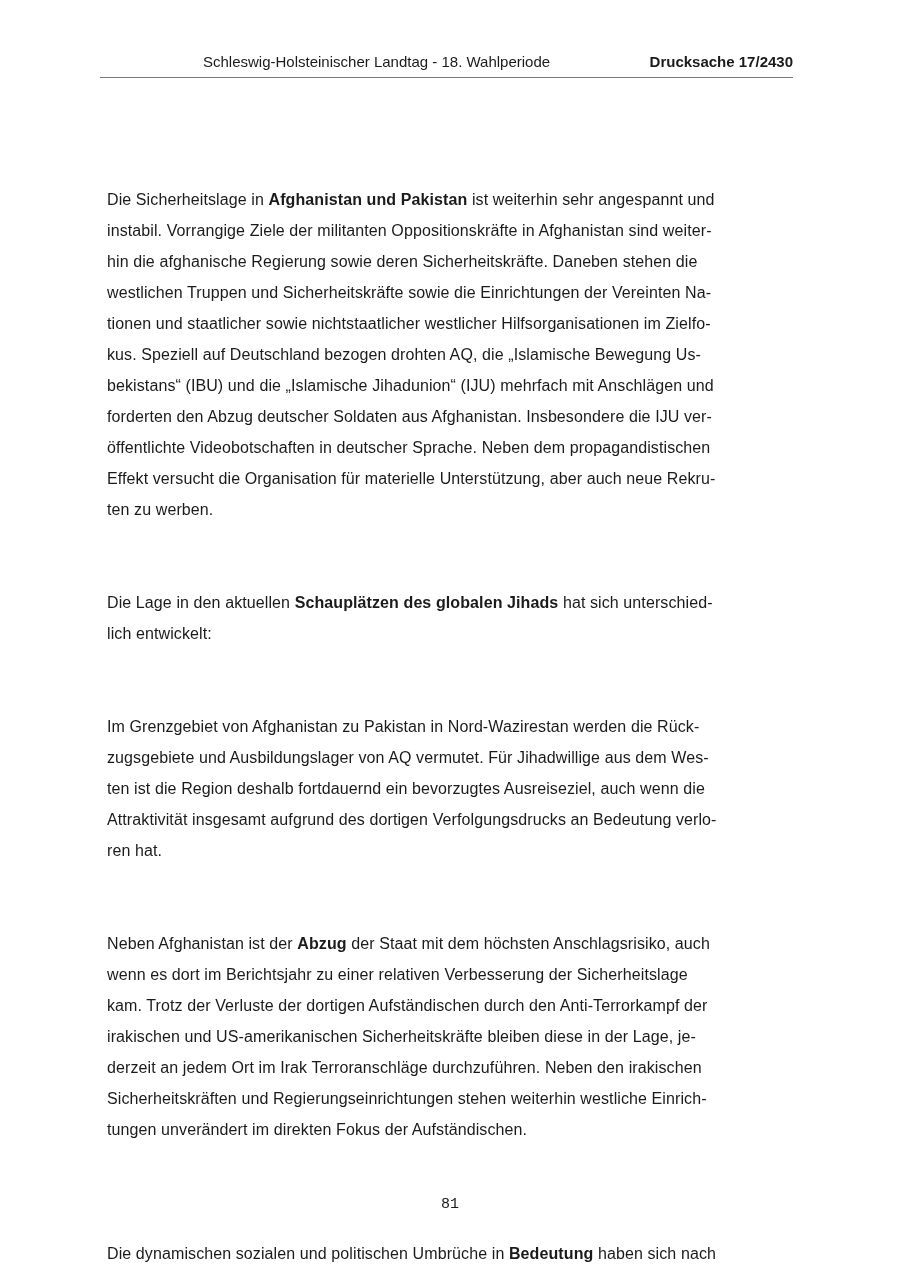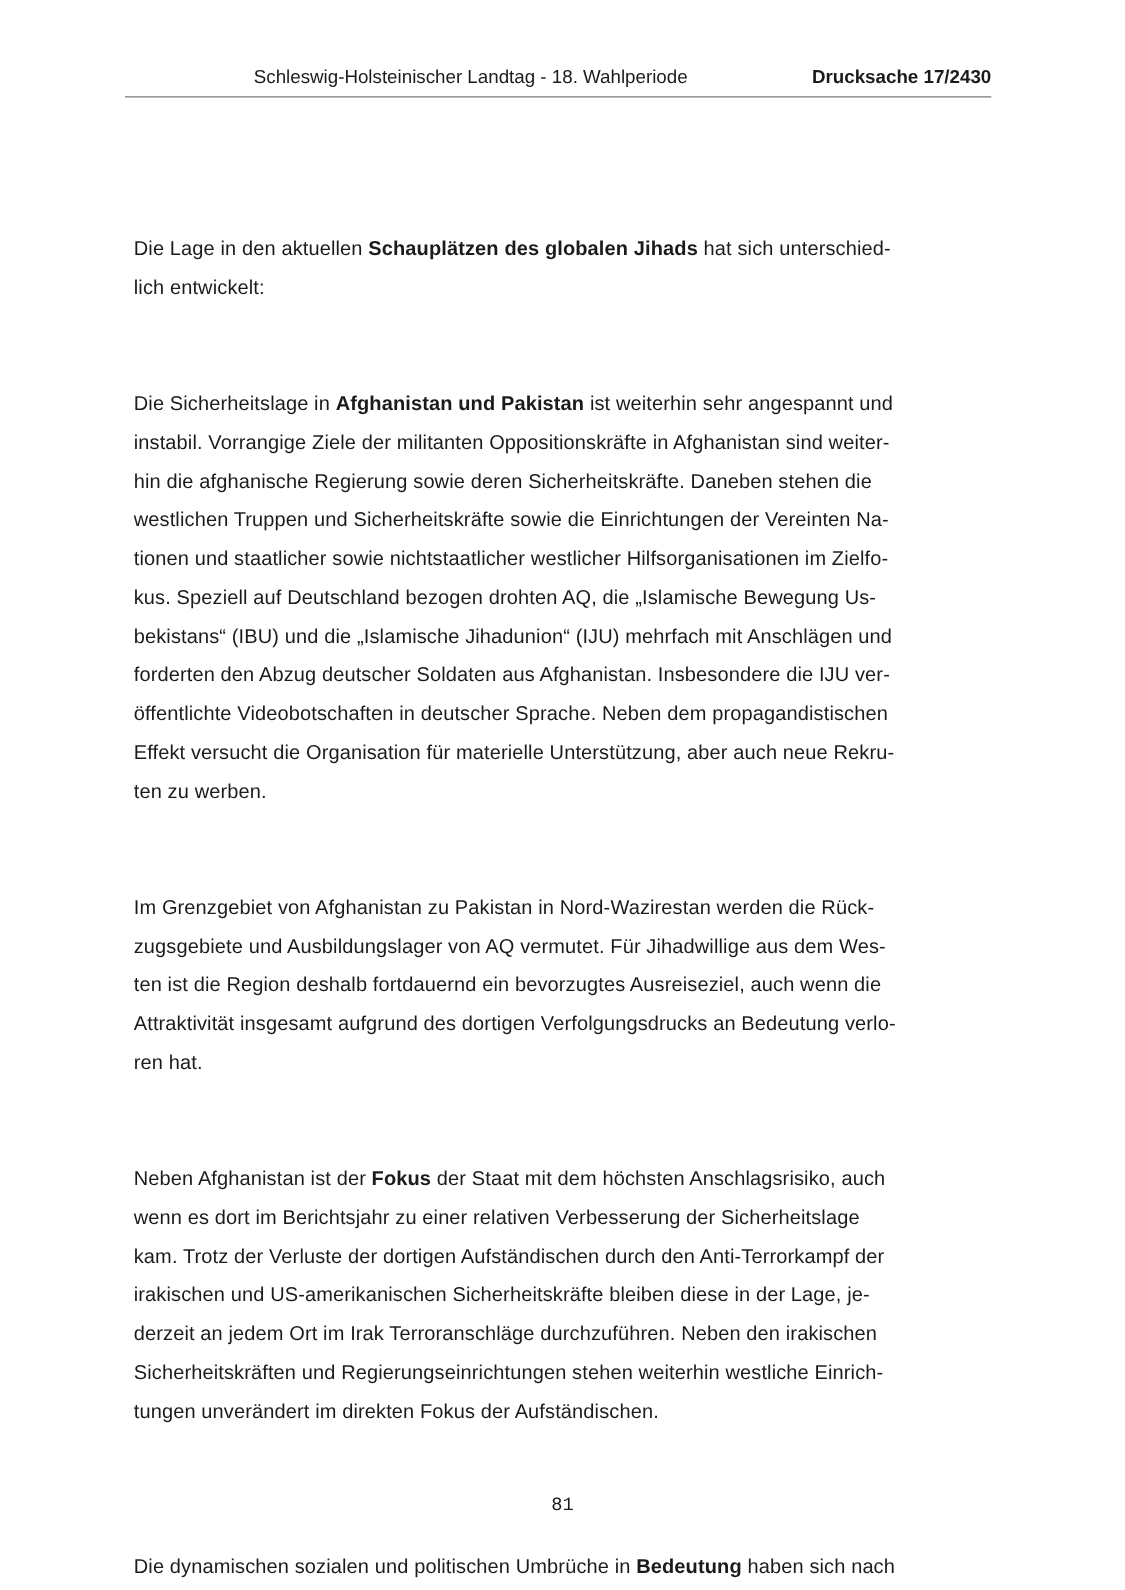--- a/index.html
+++ b/index.html
@@ -79,39 +79,39 @@
 
 <div class="page">
 
   <div class="header-left">Schleswig-Holsteinischer Landtag - 18. Wahlperiode</div>
 
   <div class="header-right">Drucksache 17/2430</div>
 
   <div class="header-rule"></div>
 
   <div class="content">
-    <p>Die Lage in den aktuellen <strong>Schauplätzen des globalen Jihads</strong> hat sich unterschied-
-lich entwickelt:</p>
     <p>Die Sicherheitslage in <strong>Afghanistan und Pakistan</strong> ist weiterhin sehr angespannt und
 instabil. Vorrangige Ziele der militanten Oppositionskräfte in Afghanistan sind weiter-
 hin die afghanische Regierung sowie deren Sicherheitskräfte. Daneben stehen die
 westlichen Truppen und Sicherheitskräfte sowie die Einrichtungen der Vereinten Na-
 tionen und staatlicher sowie nichtstaatlicher westlicher Hilfsorganisationen im Zielfo-
 kus. Speziell auf Deutschland bezogen drohten AQ, die „Islamische Bewegung Us-
 bekistans“ (IBU) und die „Islamische Jihadunion“ (IJU) mehrfach mit Anschlägen und
 forderten den Abzug deutscher Soldaten aus Afghanistan. Insbesondere die IJU ver-
 öffentlichte Videobotschaften in deutscher Sprache. Neben dem propagandistischen
 Effekt versucht die Organisation für materielle Unterstützung, aber auch neue Rekru-
 ten zu werben.</p>
+    <p>Die Lage in den aktuellen <strong>Schauplätzen des globalen Jihads</strong> hat sich unterschied-
+lich entwickelt:</p>
     <p>Im Grenzgebiet von Afghanistan zu Pakistan in Nord-Wazirestan werden die Rück-
 zugsgebiete und Ausbildungslager von AQ vermutet. Für Jihadwillige aus dem Wes-
 ten ist die Region deshalb fortdauernd ein bevorzugtes Ausreiseziel, auch wenn die
 Attraktivität insgesamt aufgrund des dortigen Verfolgungsdrucks an Bedeutung verlo-
 ren hat.</p>
-    <p>Neben Afghanistan ist der <strong>Fokus</strong> der Staat mit dem höchsten Anschlagsrisiko, auch
+    <p>Neben Afghanistan ist der <strong>Abzug</strong> der Staat mit dem höchsten Anschlagsrisiko, auch
 wenn es dort im Berichtsjahr zu einer relativen Verbesserung der Sicherheitslage
 kam. Trotz der Verluste der dortigen Aufständischen durch den Anti-Terrorkampf der
 irakischen und US-amerikanischen Sicherheitskräfte bleiben diese in der Lage, je-
 derzeit an jedem Ort im Irak Terroranschläge durchzuführen. Neben den irakischen
 Sicherheitskräften und Regierungseinrichtungen stehen weiterhin westliche Einrich-
 tungen unverändert im direkten Fokus der Aufständischen.</p>
     <p class="gap-before">Die dynamischen sozialen und politischen Umbrüche in <strong>Bedeutung</strong> haben sich nach
 bisheriger Einschätzung nur indirekt auf die Operationsfähigkeit der dort agierenden
 islamistisch-terroristischen Organisationen ausgewirkt. Vielmehr sind diese Gruppie-
 rungen bemüht, das entstandene Machtvakuum für ihre Zwecke zu nutzen. Das Risi-

